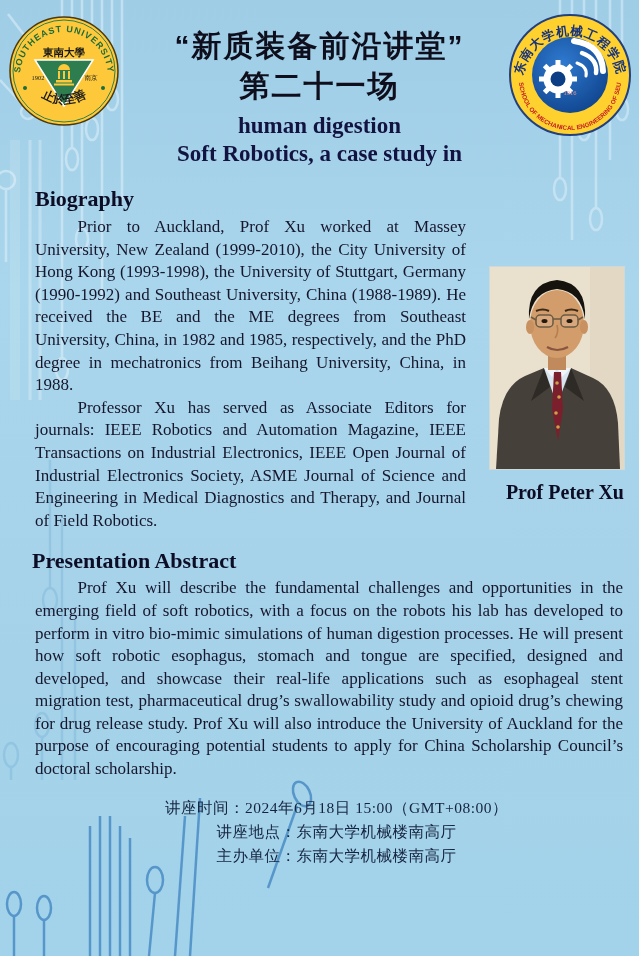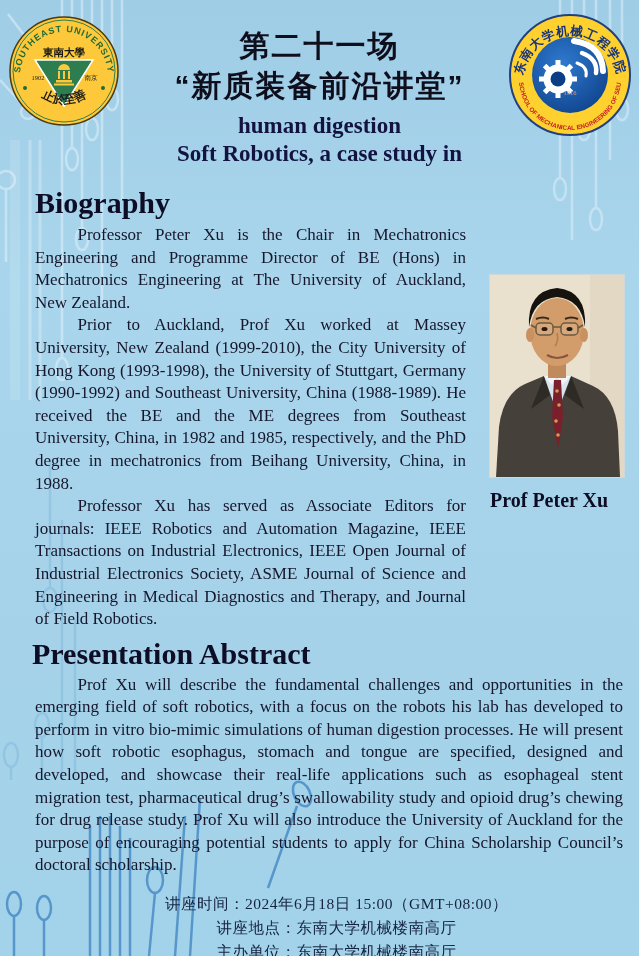--- a/index.html
+++ b/index.html
@@ -15,33 +15,33 @@
 
   .header{position:relative;padding-top:26px;height:146px;}
   .logo{position:absolute;top:12px;}
   .logo-left{left:8px;top:14px;}
   .logo-right{left:508px;top:13px;}
   .titles{text-align:center;}
   .cn-title{font-family:"Liberation Sans",sans-serif;font-weight:700;
     font-size:30px;line-height:40px;color:#0e0e1c;letter-spacing:2px;}
   .en-title{font-weight:700;font-size:23px;line-height:28px;color:#131342;margin-top:6px;}
 
-  .section-heading{font-weight:700;font-size:30px;color:#0d0d26;margin:0;padding:0 0 0 35px;}
+  .section-heading{font-weight:700;font-size:22px;color:#0d0d26;margin:0;padding:0 0 0 35px;}
   .bio-heading{margin-top:14px;}
   .bio-row{display:flex;padding:4px 14px 0 35px;}
   .bio-text{width:431px;}
   .bio-text p, .abstract-text{font-size:17px;line-height:22.6px;color:#16162c;
     text-align:justify;text-indent:2.5em;margin:0;}
   .photo-col{width:159px;padding-left:24px;box-sizing:border-box;}
   .photo-frame{margin-top:51px;width:134px;height:202px;background:#e9e1ce;
     box-shadow:0 0 0 1px #cfd9d9;overflow:hidden;}
-  .photo-caption{width:134px;text-align:left;font-weight:700;font-size:20px;
+  .photo-caption{width:134px;text-align:right;font-weight:700;font-size:20px;
     color:#0c0c24;margin-top:12px;}
 
-  .abstract-heading{margin-top:6px;padding-left:32px;}
+  .abstract-heading{margin-top:16px;padding-left:32px;}
   .abstract-text{padding:3px 16px 0 35px;text-indent:2.5em;}
 
   .details{margin-top:15px;text-align:center;font-size:15.5px;line-height:24px;color:#15233f;}
   .details div{letter-spacing:0.5px;padding-left:34px;}
 </style>
 </head>
 <body>
 
 <div class="poster">
 
@@ -150,22 +150,22 @@
           <text x="83" y="66" text-anchor="middle" font-size="6.5" fill="#222">南京</text>
           <circle cx="17" cy="74" r="2" fill="#1f6b3a"></circle>
             <circle cx="95" cy="74" r="2" fill="#1f6b3a"></circle>
           <text font-size="12" fill="#1a1a1a" font-weight="bold">
             <textPath href="#seu-bot" startOffset="50%" text-anchor="middle">止於至善</textPath>
           </text>
         </svg>
       </div>
 
       <div class="titles">
+        <div class="cn-title">“新质装备前沿讲堂”</div>
         <div class="cn-title">第二十一场</div>
-        <div class="cn-title">“新质装备前沿讲堂”</div>
         <div class="en-title">
           <div>human digestion</div>
           <div>Soft Robotics, a case study in</div>
         </div>
       </div>
 
       <div class="logo logo-right">
         <svg width="124" height="124" viewBox="0 0 124 124">
           <defs>
             <path id="mech-top" d="M 14,70 A 48,48 0 0 1 110,70"></path>
@@ -219,21 +219,20 @@
           <text font-family="Liberation Sans, sans-serif" font-size="6.3" font-weight="bold" fill="#c21f26">
             <textPath href="#mech-bot" startOffset="50%" text-anchor="middle">SCHOOL OF MECHANICAL ENGINEERING OF SEU</textPath>
           </text>
         </svg>
       </div>
     </div>
 
     <h2 class="section-heading bio-heading">Biography</h2>
     <div class="bio-row">
       <div class="bio-text">
-        <p>Professor Peter Xu is the Chair in Mechatronics Engineering and Programme Director of BE (Hons) in Mechatronics Engineering at The University of Auckland, New Zealand.</p>
         <p>Prior to Auckland, Prof Xu worked at Massey University, New Zealand (1999-2010), the City University of Hong Kong (1993-1998), the University of Stuttgart, Germany (1990-1992) and Southeast University, China (1988-1989). He received the BE and the ME degrees from Southeast University, China, in 1982 and 1985, respectively, and the PhD degree in mechatronics from Beihang University, China, in 1988.</p>
         <p>Professor Xu has served as Associate Editors for journals: IEEE Robotics and Automation Magazine, IEEE Transactions on Industrial Electronics, IEEE Open Journal of Industrial Electronics Society, ASME Journal of Science and Engineering in Medical Diagnostics and Therapy, and Journal of Field Robotics.</p>
       </div>
       <div class="photo-col">
         <div class="photo-frame">
           <svg width="134" height="202" viewBox="0 0 134 202">
             <rect width="134" height="202" fill="#e9e1ce"></rect>
             <rect x="100" width="34" height="202" fill="#ded2ba" opacity="0.55"></rect>
             <path d="M6,202 L9,152 Q13,119 35,109 L54,101 L81,101 L103,111 Q125,121 128,156 L130,202 Z" fill="#46403a"></path>
             <path d="M54,101 L41,134 L60,120 Z" fill="#2e2a25"></path>

